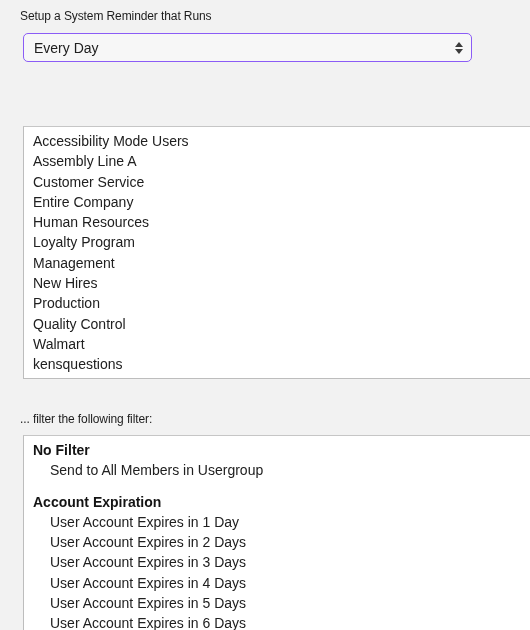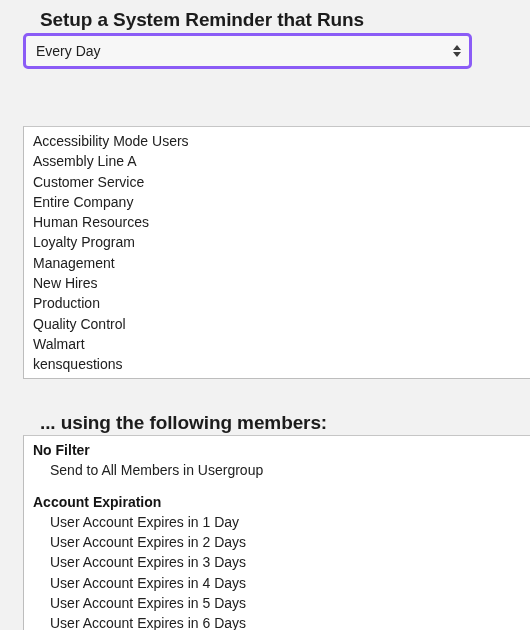--- a/index.html
+++ b/index.html
@@ -19,41 +19,41 @@
   .page {
     position: relative;
     width: 530px;
     height: 630px;
     overflow: hidden;
   }
 
   
   .heading {
     position: absolute;
-    left: 40px;
-    font-size: 19px;
-    font-weight: bold;
+    left: 20px;
+    font-size: 12px;
+    font-weight: normal;
     color: #1c1c1c;
     letter-spacing: -0.1px;
     white-space: nowrap;
   }
   #heading-schedule { top: 9px; }
   #heading-members  { top: 103px; }
   #heading-filter   { top: 412px; }
 
   
   .select-wrap {
     position: absolute;
     left: 23px;
     top: 33px;
     width: 449px;
-    height: 36px;
+    height: 29px;
     box-sizing: border-box;
     background: #f7f7f7;
-    border: 3px solid #8b5cf6;
+    border: 1px solid #8b5cf6;
     border-radius: 5px;
     display: flex;
     align-items: center;
     cursor: default;
   }
   .select-value {
     font-size: 14px;
     color: #202020;
     padding-left: 10px;
     flex: 1 1 auto;
@@ -156,21 +156,21 @@
       <div class="lb-item">Human Resources</div>
       <div class="lb-item">Loyalty Program</div>
       <div class="lb-item">Management</div>
       <div class="lb-item">New Hires</div>
       <div class="lb-item">Production</div>
       <div class="lb-item">Quality Control</div>
       <div class="lb-item">Walmart</div>
       <div class="lb-item">kensquestions</div>
     </div>
 
-  <div class="heading" id="heading-filter">... using the following members:</div>
+  <div class="heading" id="heading-filter">... filter the following filter:</div>
 
   <div class="listbox" id="filter-listbox">
       <div class="og-label">No Filter</div>
       <div class="og-option">Send to All Members in Usergroup</div>
       <div class="og-gap"></div>
       <div class="og-label">Account Expiration</div>
       <div class="og-option">User Account Expires in 1 Day</div>
       <div class="og-option">User Account Expires in 2 Days</div>
       <div class="og-option">User Account Expires in 3 Days</div>
       <div class="og-option">User Account Expires in 4 Days</div>

